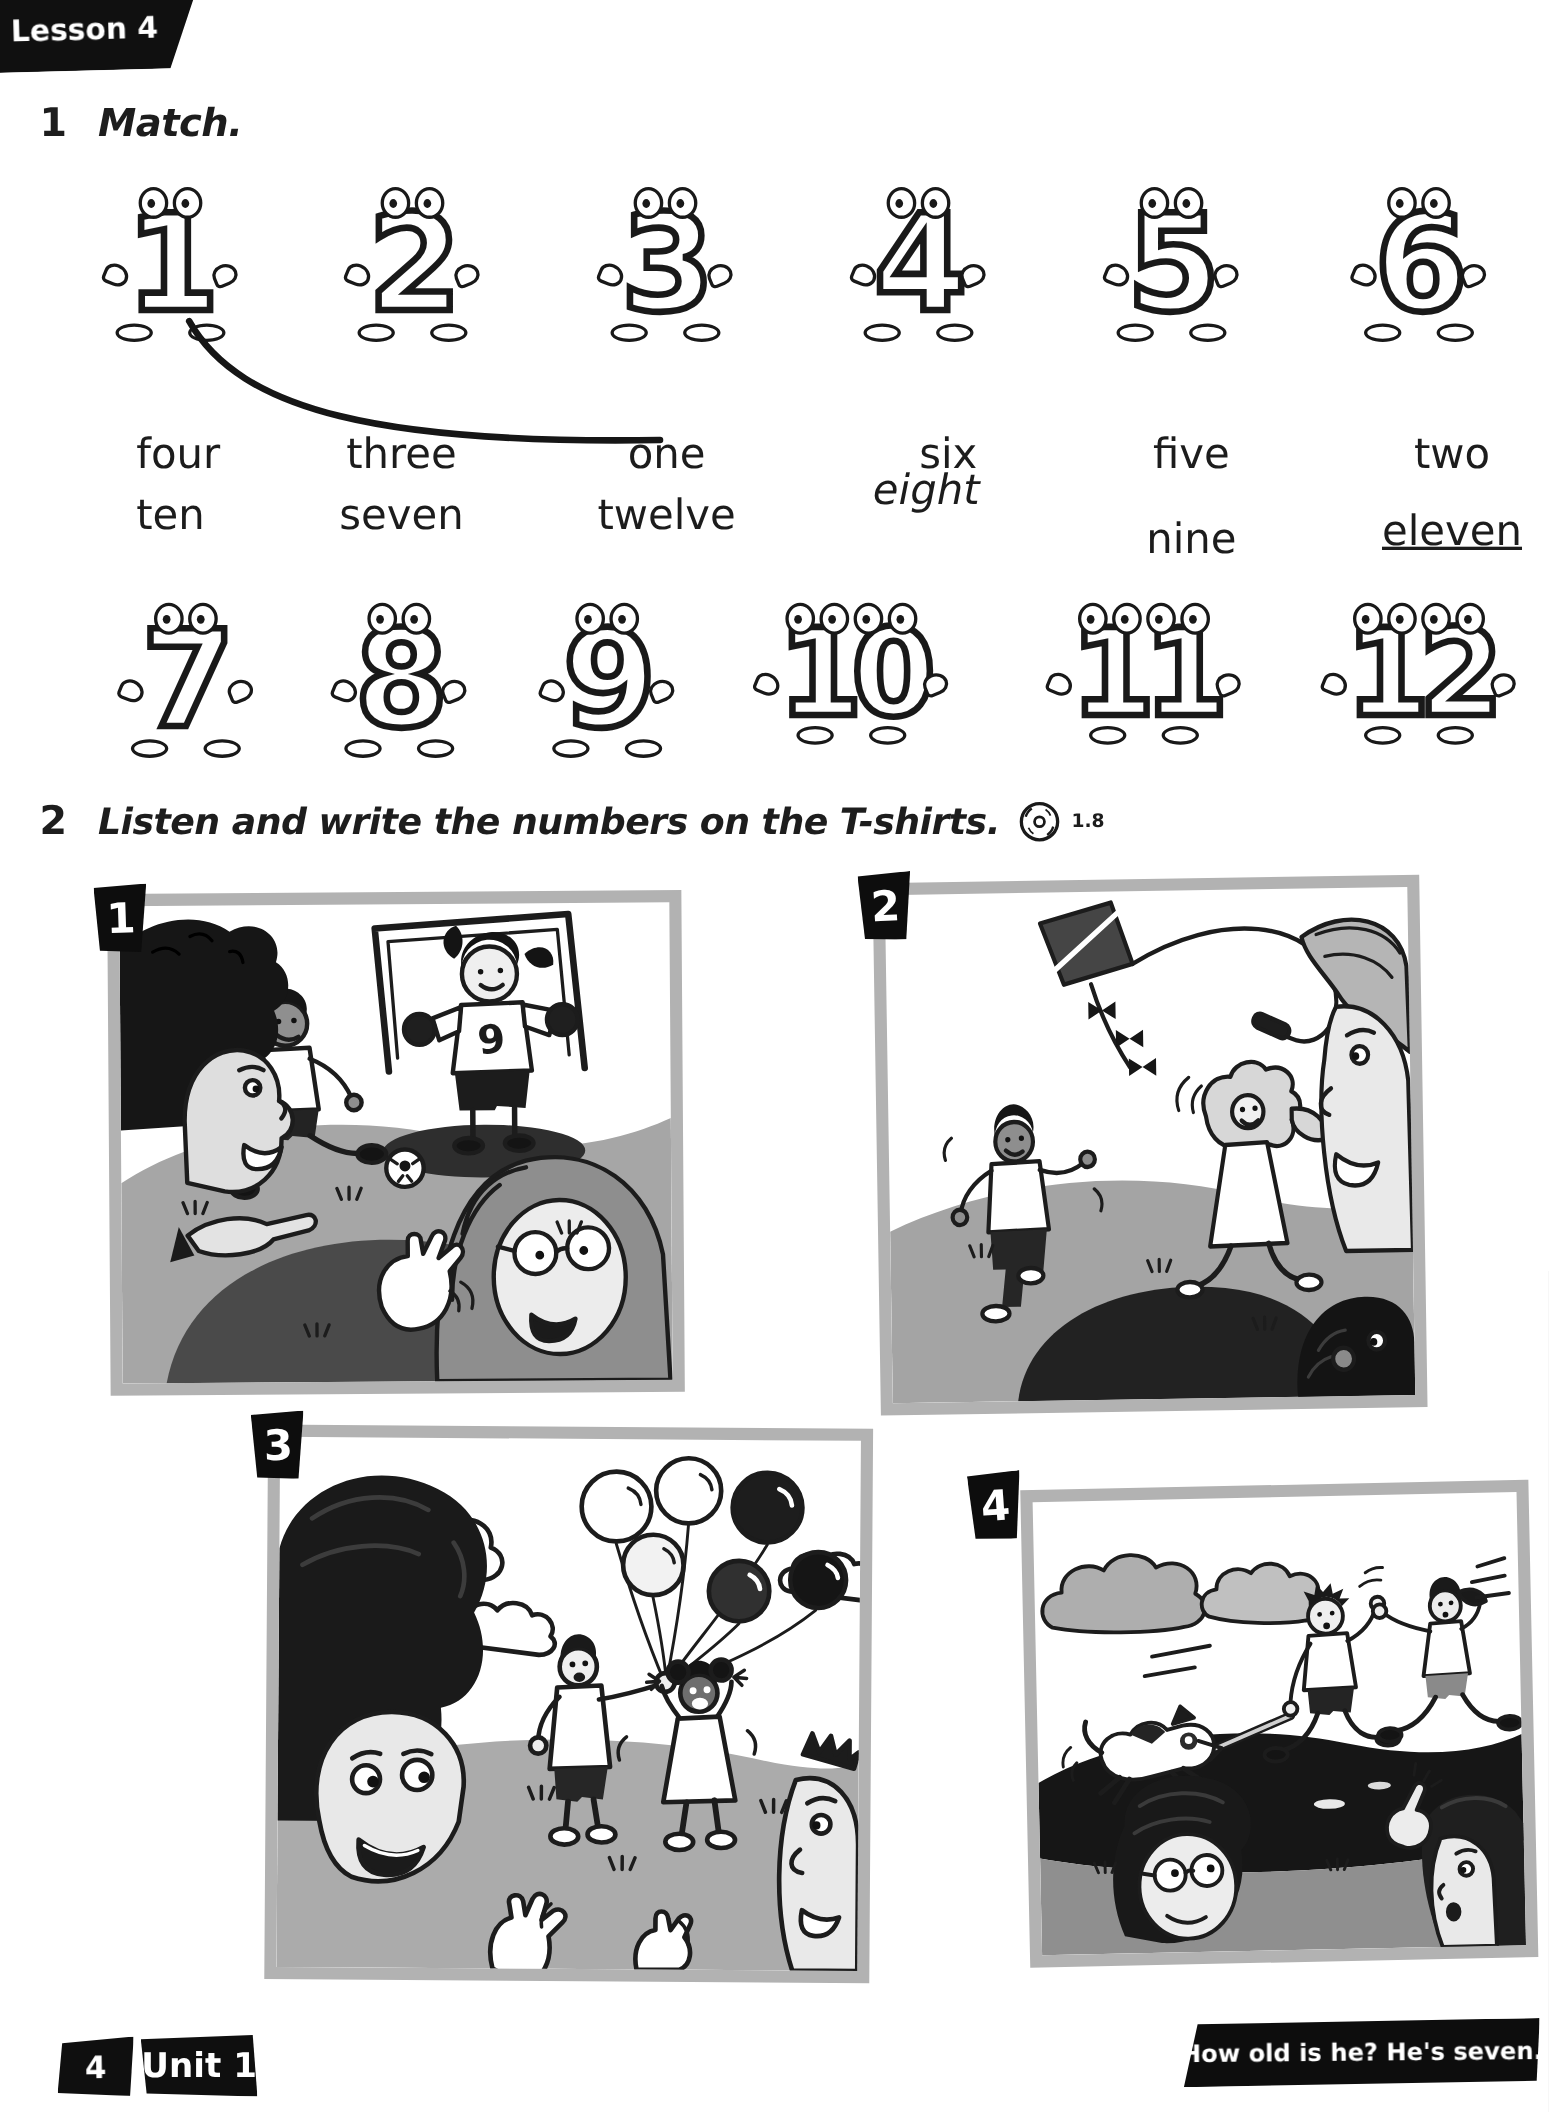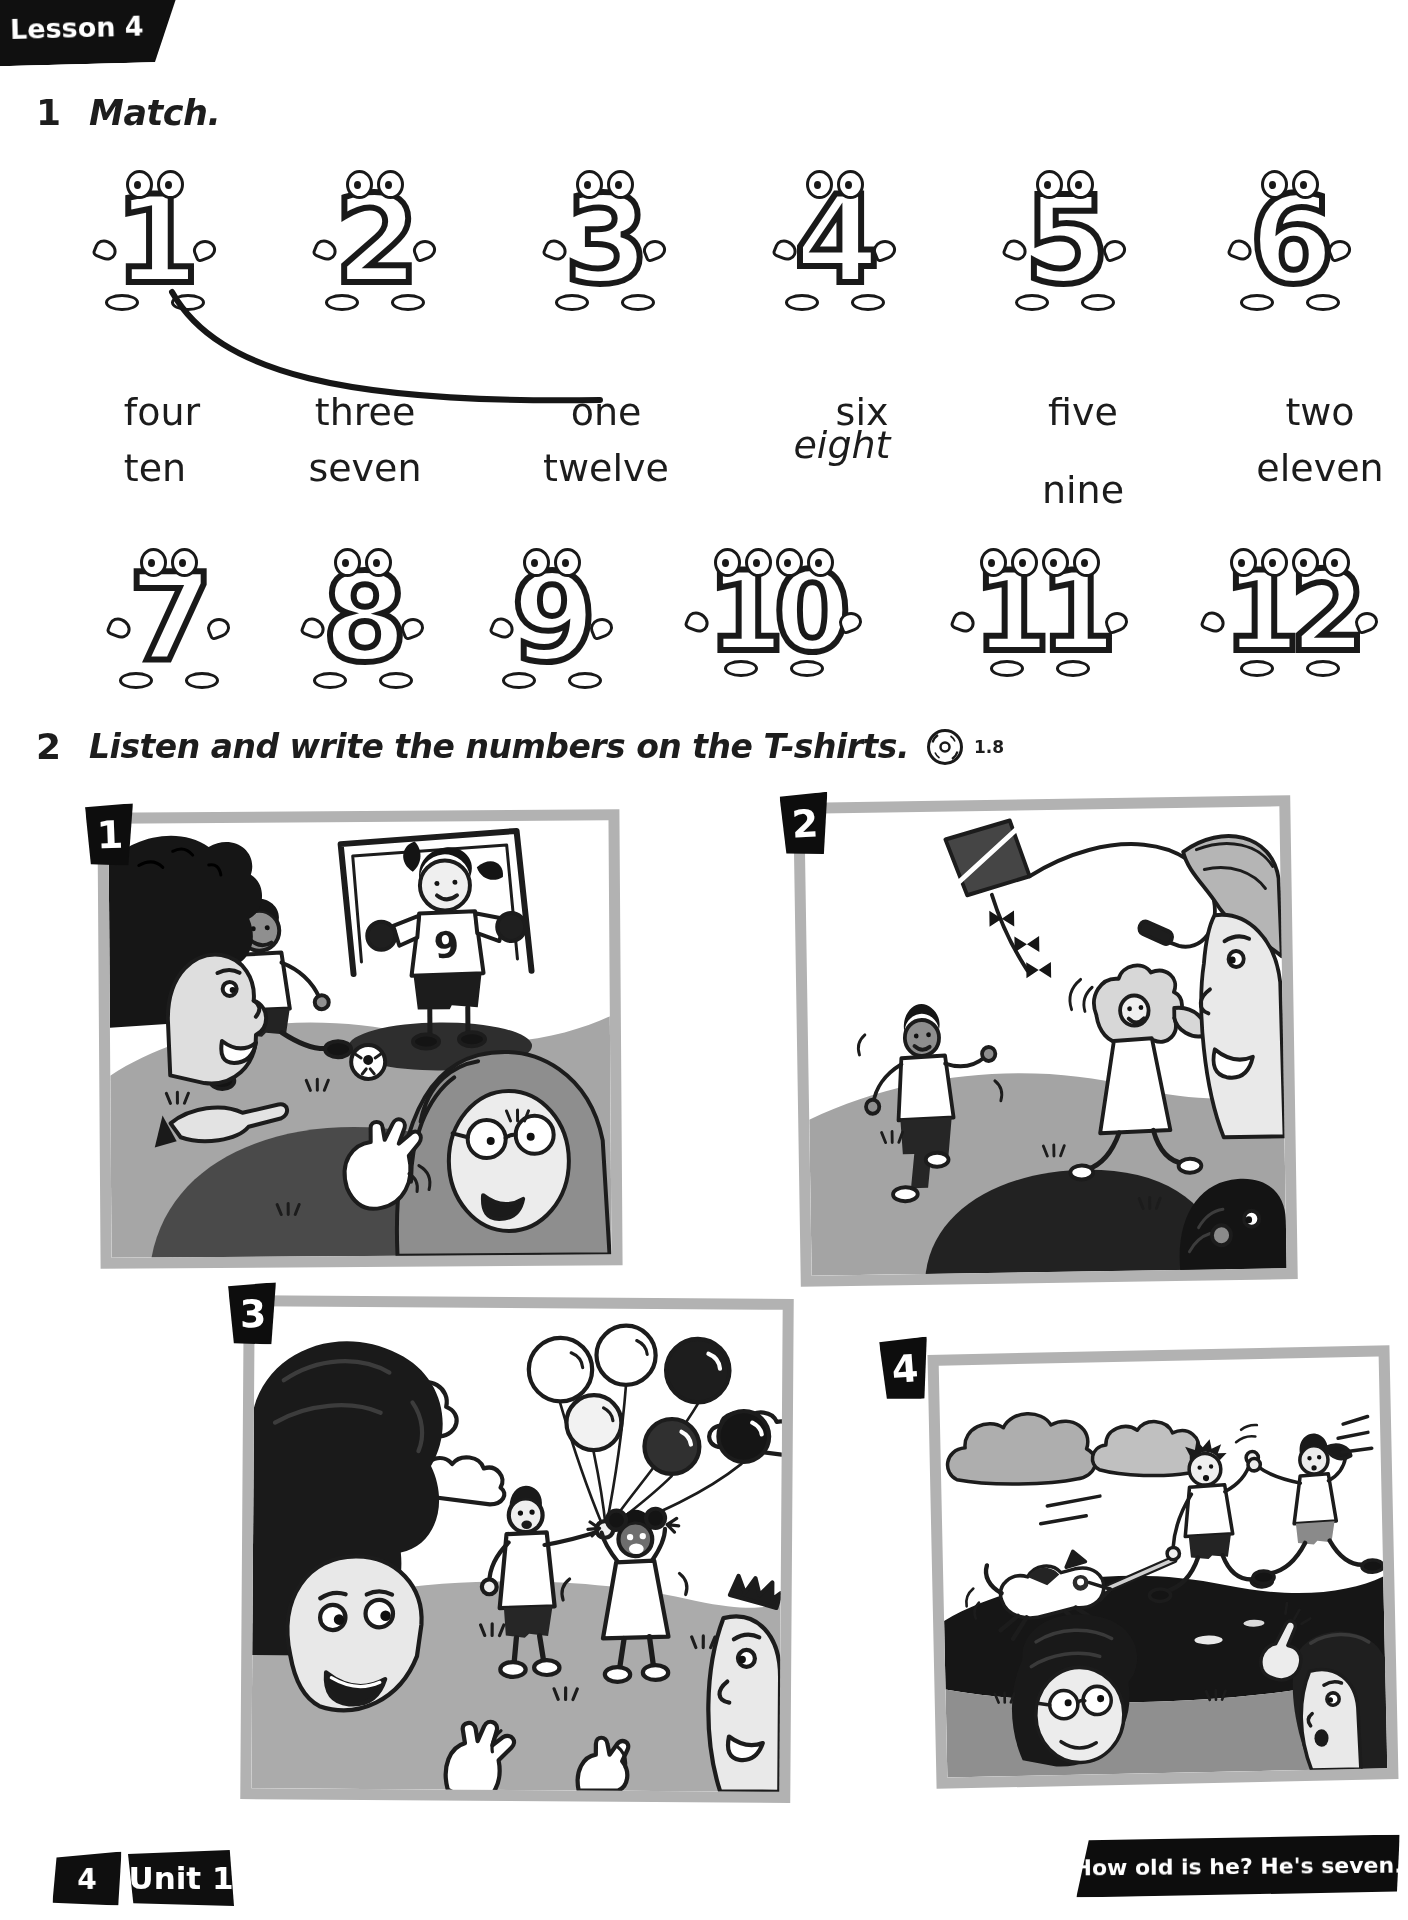--- a/index.html
+++ b/index.html
@@ -158,21 +158,21 @@
   <span class="mword" style="left:606px;top:390px;">one</span>
   <span class="mword" style="left:862px;top:390px;">six</span>
   <span class="mword" style="left:1083px;top:390px;">five</span>
   <span class="mword" style="left:1320px;top:390px;">two</span>
 
   <span class="mword" style="left:155px;top:446px;">ten</span>
   <span class="mword" style="left:365px;top:446px;">seven</span>
   <span class="mword" style="left:606px;top:446px;">twelve</span>
   <span class="mword" style="left:842px;top:423px;font-style:italic;">eight</span>
   <span class="mword" style="left:1083px;top:468px;">nine</span>
-  <span class="mword" style="left:1320px;top:446px;">eleven</span>
+  <span class="mword" style="left:1320px;top:460px;text-decoration:underline;">eleven</span>
 
   <div class="numchar" style="left:94px;top:548px;">
     <span class="eyes">
         <i class="eye"></i>
         <i class="eye"></i>
       </span>
     <span class="digit">7</span>
     <span class="feet">
         <i class="foot"></i>
         <i class="foot"></i>

